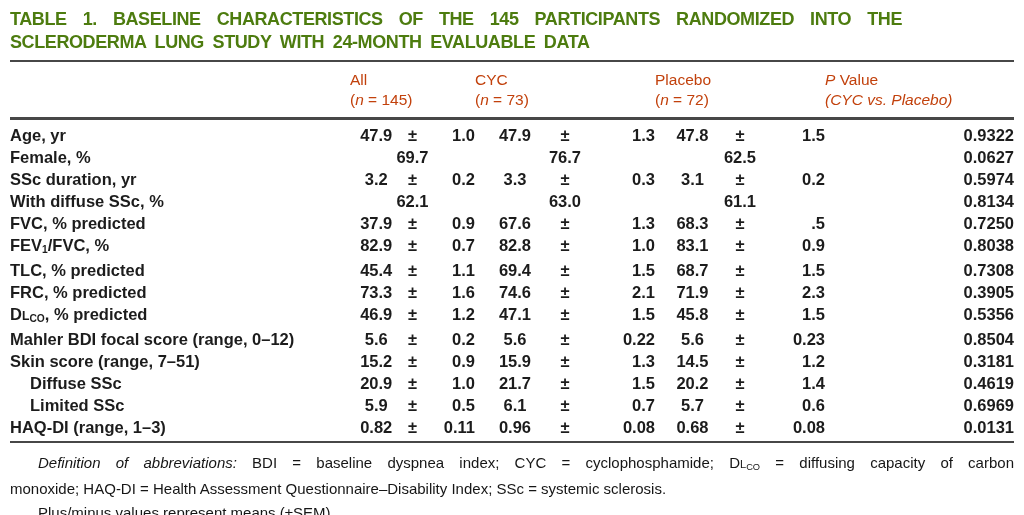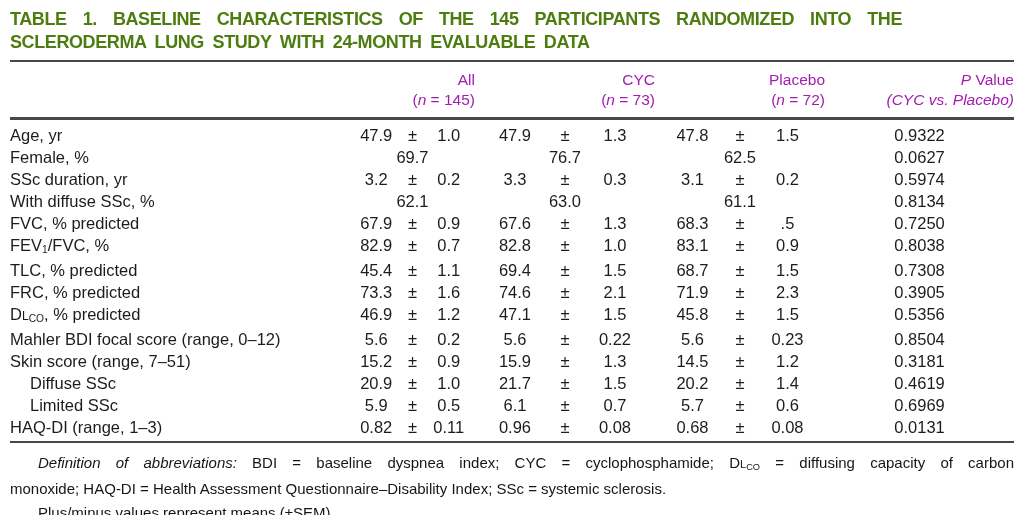--- a/index.html
+++ b/index.html
@@ -21,33 +21,33 @@
   .rule { width:1004px; background:#474747; border:0; }
   .rule-top    { height:2px;   margin-top:6px; }
   .rule-mid    { height:2.5px; }
   .rule-bottom { height:2px; }
 
   
   .grid { display:grid; grid-template-columns:340px 125px 180px 170px 189px; width:1004px; }
 
   
   .thead { padding:8px 0 7px 0; }
-  .col-head { text-align:right; font-size:15.5px; line-height:20px; color:#a21caf; }
-
-  
-  .tbody { padding:4px 0 3px 0; font-size:16.5px; }
+  .col-head { text-align:left; font-size:15.5px; line-height:20px; color:#c2410c; }
+
+  
+  .tbody { padding:4px 0 3px 0; font-size:16.5px;font-weight:bold; }
   .trow  { line-height:22px; }
   .cell-label { white-space:nowrap; padding-left:0px; }
   .cell-label.indent { padding-left:20px; }
   .num { display:grid; grid-template-columns:1fr 20px 1fr; }
   .num .v1 { text-align:center; }
   .num .pm { text-align:center; }
-  .num .v2 { text-align:center; }
+  .num .v2 { text-align:right; }
   .num .single { grid-column:1 / 4; text-align:center; }
-  .cell-p { text-align:center; }
+  .cell-p { text-align:right; }
 
   
   .s-i   { font-style:italic; }
   .s-sub { font-size:0.62em; position:relative; top:0.28em; }
   .s-sc  { font-size:0.74em; }
 
   
   .footnotes { margin-top:8px; width:1004px; font-size:15px; line-height:24px; color:#161616; }
   .fn-justify { text-align:justify; text-align-last:justify; }
   .fn-indent  { text-indent:28px; }
@@ -147,21 +147,21 @@
           <span class="single">63.0</span>
         </div>
         <div class="num">
           <span class="single">61.1</span>
         </div>
         <div class="cell-p"><span>0.8134</span></div>
       </div>
       <div class="trow grid">
         <div class="cell-label"><span>FVC, % predicted</span></div>
         <div class="num">
-          <span class="v1">67.9</span>
+          <span class="v1">37.9</span>
           <span class="pm">±</span>
           <span class="v2">0.9</span>
         </div>
         <div class="num">
           <span class="v1">67.6</span>
           <span class="pm">±</span>
           <span class="v2">1.3</span>
         </div>
         <div class="num">
           <span class="v1">68.3</span>

